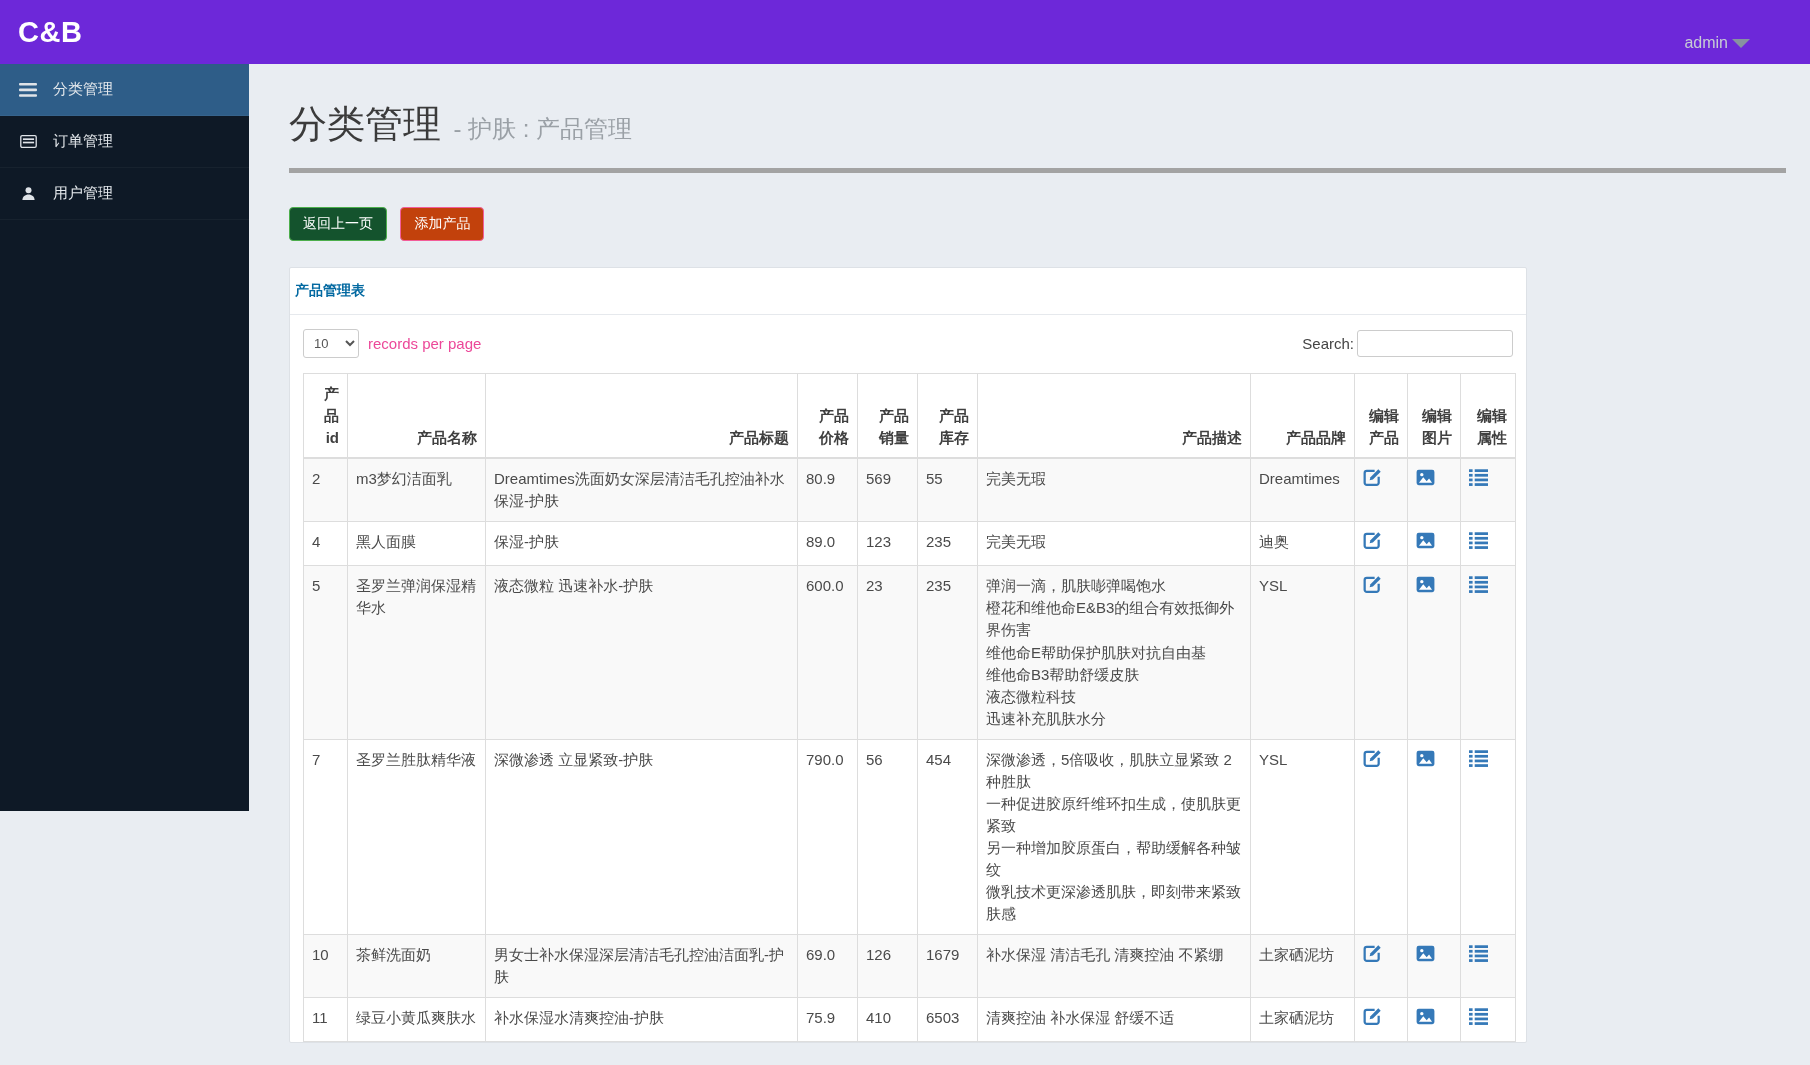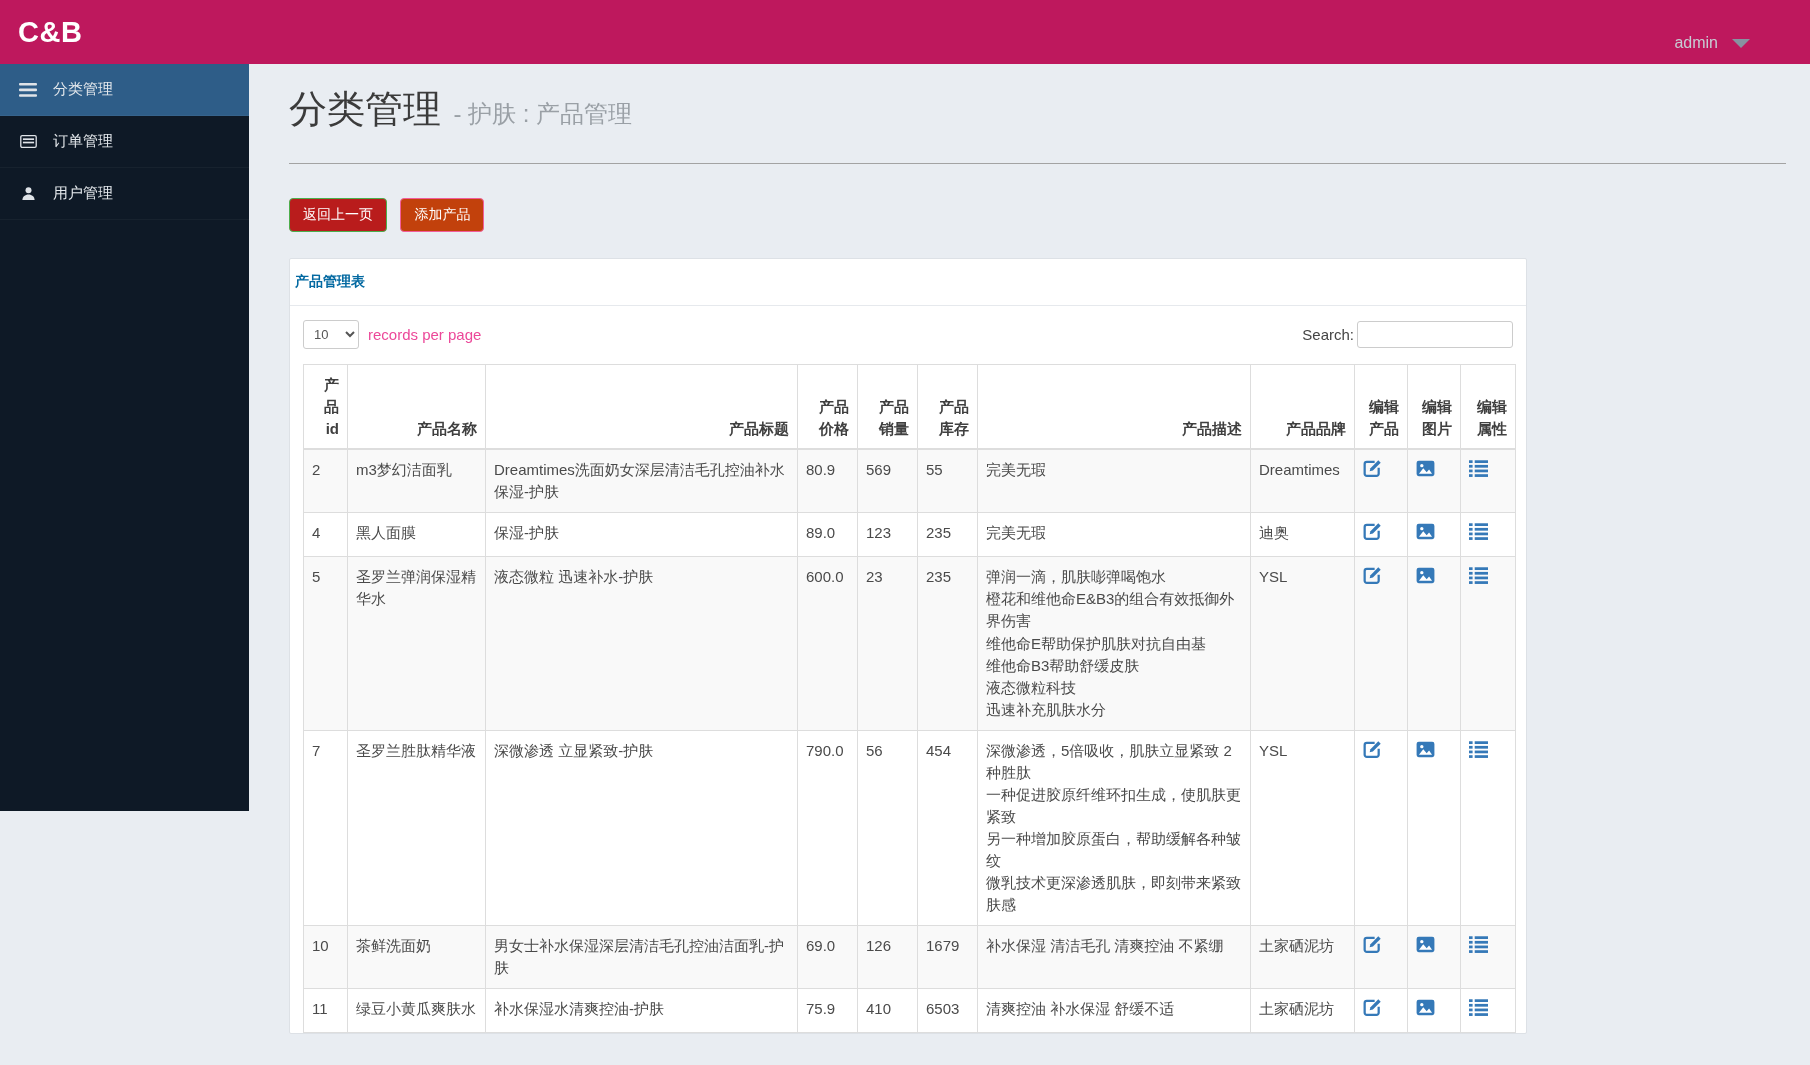--- a/index.html
+++ b/index.html
@@ -3,57 +3,57 @@
 <meta charset="utf-8">
 <style>
   * { box-sizing: border-box; margin: 0; padding: 0; }
   html, body {
     width: 1810px; height: 1065px; overflow: hidden;
     font-family: "Liberation Sans", "DejaVu Sans", sans-serif;
     background: #e9edf2;
   }
   
   .topbar {
-    height: 64px; background: #be185d;
+    height: 64px; background: #6d28d9;
     display: flex; align-items: center; justify-content: space-between;
     padding: 0 60px 0 18px;
   }
   .logo { color: #ffffff; font-size: 29px; font-weight: bold; letter-spacing: 0.5px; }
-  .user-menu { display: flex; align-items: center; gap: 14px; cursor: pointer; margin-top: 22px; }
+  .user-menu { display: flex; align-items: center; gap: 4px; cursor: pointer; margin-top: 22px; }
   .user-name { color: #c7cdd4; font-size: 16px; }
   .caret-down {
     width: 0; height: 0;
     border-left: 9px solid transparent; border-right: 9px solid transparent;
     border-top: 9px solid #8792a0;
   }
   
   .layout { display: flex; height: 747px; border-radius: 14px; }
   .sidebar { width: 249px; background: #0e1926; flex-shrink: 0; }
   .side-item {
     height: 52px; display: flex; align-items: center; gap: 15px;
     padding-left: 18px; color: #e4e8ec; font-size: 15px; cursor: pointer;
     border-bottom: 1px solid rgba(255,255,255,0.04);
   }
   .side-item.active { background: #2e5d88; }
   .side-item .icn { width: 20px; display: flex; justify-content: center; }
   .main { flex: 1; padding-left: 40px; }
   
   .page-header {
-    margin: 20px 24px 0 0; padding-bottom: 28px;
-    border-bottom: 1px solid #a3a3a3;
+    margin: 35px 24px 0 0; padding-bottom: 18px;
+    border-bottom: 5px solid #a3a3a3;
   }
   .page-title { display: inline; font-size: 38px; font-weight: 500; color: #3b3b3b; }
   .page-subtitle { display: inline; font-size: 24px; color: #9aa0a6; margin-left: 8px; font-weight: normal; }
   
   .toolbar { margin-top: 34px; }
   .btn {
     display: inline-block; border-radius: 4px; color: #fff; font-size: 14px;
     padding: 7px 13px; cursor: pointer; border: 1px solid transparent; margin-right: 9px;
   }
-  .btn-green { background: #b91c1c; border-color: #4cae4c; }
+  .btn-green { background: #14532d; border-color: #4cae4c; }
   .btn-pink  { background: #c2410c; border-color: #f35d9a; }
   
   .panel {
     margin-top: 26px; width: 1238px; background: #ffffff;
     border: 1px solid #dde1e6; border-radius: 2px;
   }
   .panel-heading {
     padding: 14px 5px; font-size: 14px; font-weight: bold; color: #0369a1;
     border-bottom: 1px solid #e6e9ed;
   }

